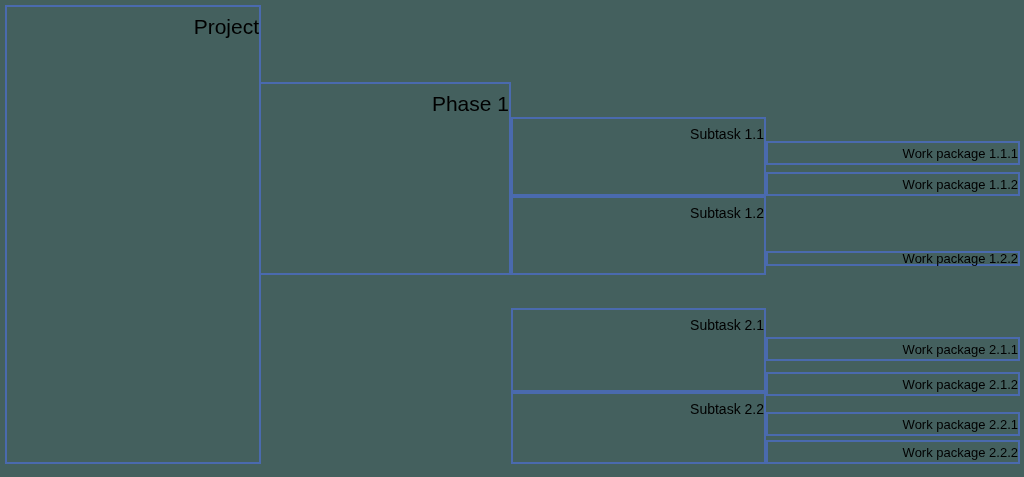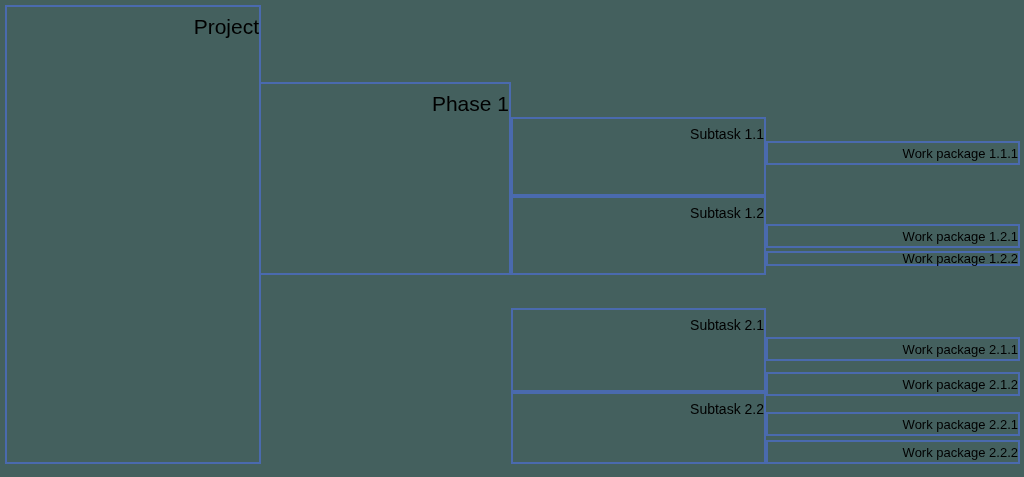--- a/index.html
+++ b/index.html
@@ -78,24 +78,24 @@
   </div>
 
   <div class="box lvl3 subtask-22">
     <span class="lbl">Subtask 2.2</span>
   </div>
 
   <div class="box lvl4 wp-111">
     <span class="lbl">Work package 1.1.1</span>
   </div>
 
+  <div class="box lvl4 wp-112">
+    <span class="lbl">Work package 1.1.2</span>
+  </div>
 
-  <div class="box lvl4 wp-121">
-    <span class="lbl">Work package 1.2.1</span>
-  </div>
 
   <div class="box lvl4 wp-122">
     <span class="lbl">Work package 1.2.2</span>
   </div>
 
   <div class="box lvl4 wp-211">
     <span class="lbl">Work package 2.1.1</span>
   </div>
 
   <div class="box lvl4 wp-212">

